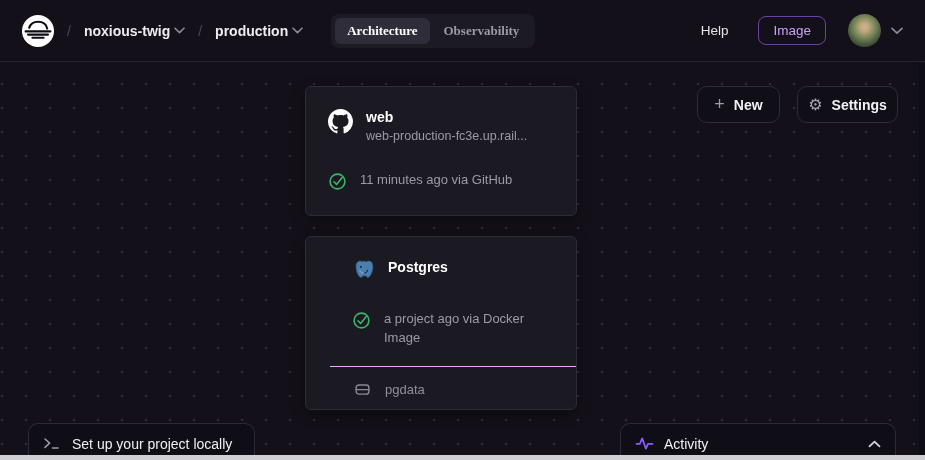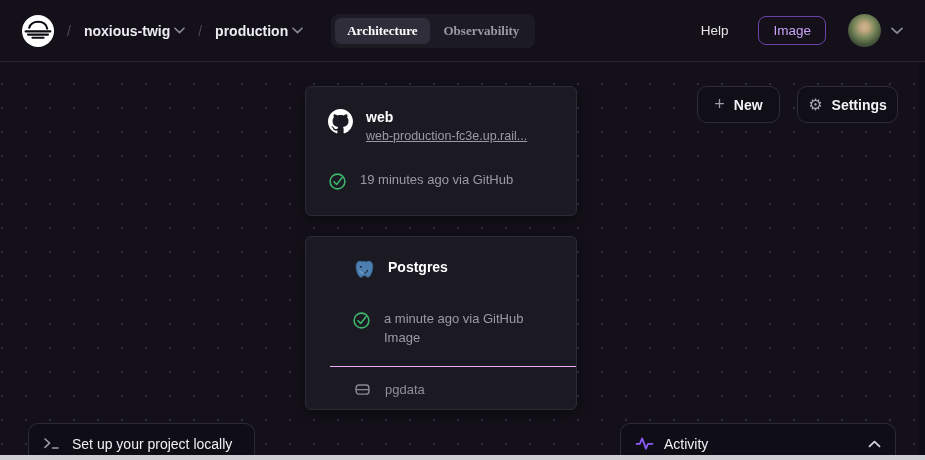--- a/index.html
+++ b/index.html
@@ -75,21 +75,21 @@
     background:#1b1a23; border:1px solid #2c2b37; border-radius:6px;
     box-shadow:0 4px 14px rgba(0,0,0,0.35);
     cursor:pointer;
   }
   .card-web{ top:86px; height:130px; }
   .card-postgres{ top:236px; height:174px;padding-left:24px; }
   .card-body{ padding:21px 22px; }
   .svc-head{ display:flex; gap:13px; align-items:flex-start; }
   .svc-icon{ flex:0 0 auto; margin-top:1px; }
   .svc-name{ color:#ffffff; font-size:14px; font-weight:700; line-height:18px; }
-  .svc-domain{ color:#9b9aa7; font-size:12.5px; line-height:17px; margin-top:2px;text-decoration:underline; }
+  .svc-domain{ color:#9b9aa7; font-size:12.5px; line-height:17px; margin-top:2px; }
   .svc-status{ display:flex; gap:13px; align-items:flex-start; margin-top:26px; }
   .svc-status.pg{ margin-top:24px; }
   .status-text{ color:#9b9aa7; font-size:13px; line-height:18.5px; max-width:162px; }
   .volume-row{
     border-top:1px solid #f0abfc; height:45px;
     display:flex; align-items:center; gap:14px; padding:0 24px;
   }
   .volume-label{ color:#8f8e9b; font-size:13px; }
 
   
@@ -186,21 +186,21 @@
           <div class="svc-domain">web-production-fc3e.up.rail...</div>
         </div>
       </div>
       <div class="svc-status">
         <span class="svc-icon">
           <svg width="19" height="19" viewBox="0 0 19 19" fill="none" stroke="#3db36b" stroke-width="1.6" stroke-linecap="round" stroke-linejoin="round">
             <circle cx="9.5" cy="9.5" r="7.4"></circle>
             <path d="M6 9.8 l2.6 2.6 L14.2 5.6"></path>
           </svg>
         </span>
-        <span class="status-text">19 minutes ago via GitHub</span>
+        <span class="status-text">11 minutes ago via GitHub</span>
       </div>
     </div>
   </div>
 
   <div class="card card-postgres">
     <div class="card-body" style="height:129px;">
       <div class="svc-head">
         <span class="svc-icon">
           <svg width="23" height="23" viewBox="0 0 24 24">
             <path fill="#4c7fb0" stroke="#33597e" stroke-width="0.8" d="M12 2.2c1 0 1.9.3 2.6.8.8-.5 1.8-.8 2.9-.8 2.9 0 4.3 2.4 4.3 5.8 0 4.3-1.9 8.7-3.8 10.6-.8.8-1.7.9-2.4.1l-1-1.3c-.5.2-1 .3-1.6.3s-1.1-.1-1.6-.3l-1 1.3c-.7.8-1.6.7-2.4-.1C6.1 16.7 4.2 12.3 4.2 8c0-3.4 1.4-5.8 4.3-5.8 1.1 0 2.1.3 2.9.8.2-.2.4-.4.6-.8z"></path>
@@ -213,21 +213,21 @@
           <div class="svc-name">Postgres</div>
         </div>
       </div>
       <div class="svc-status pg">
         <span class="svc-icon">
           <svg width="19" height="19" viewBox="0 0 19 19" fill="none" stroke="#3db36b" stroke-width="1.6" stroke-linecap="round" stroke-linejoin="round">
             <circle cx="9.5" cy="9.5" r="7.4"></circle>
             <path d="M6 9.8 l2.6 2.6 L14.2 5.6"></path>
           </svg>
         </span>
-        <span class="status-text">a minute ago via GitHub Image</span>
+        <span class="status-text">a project ago via Docker Image</span>
       </div>
     </div>
     <div class="volume-row">
       <span style="display:flex;">
         <svg width="17" height="17" viewBox="0 0 16 16" fill="none" stroke="#8b8a97" stroke-width="1.3" stroke-linecap="round">
           <rect x="2" y="3.8" width="12" height="8.6" rx="2.6"></rect>
           <path d="M2 8.1 h12"></path>
         </svg>
       </span>
       <span class="volume-label">pgdata</span>

